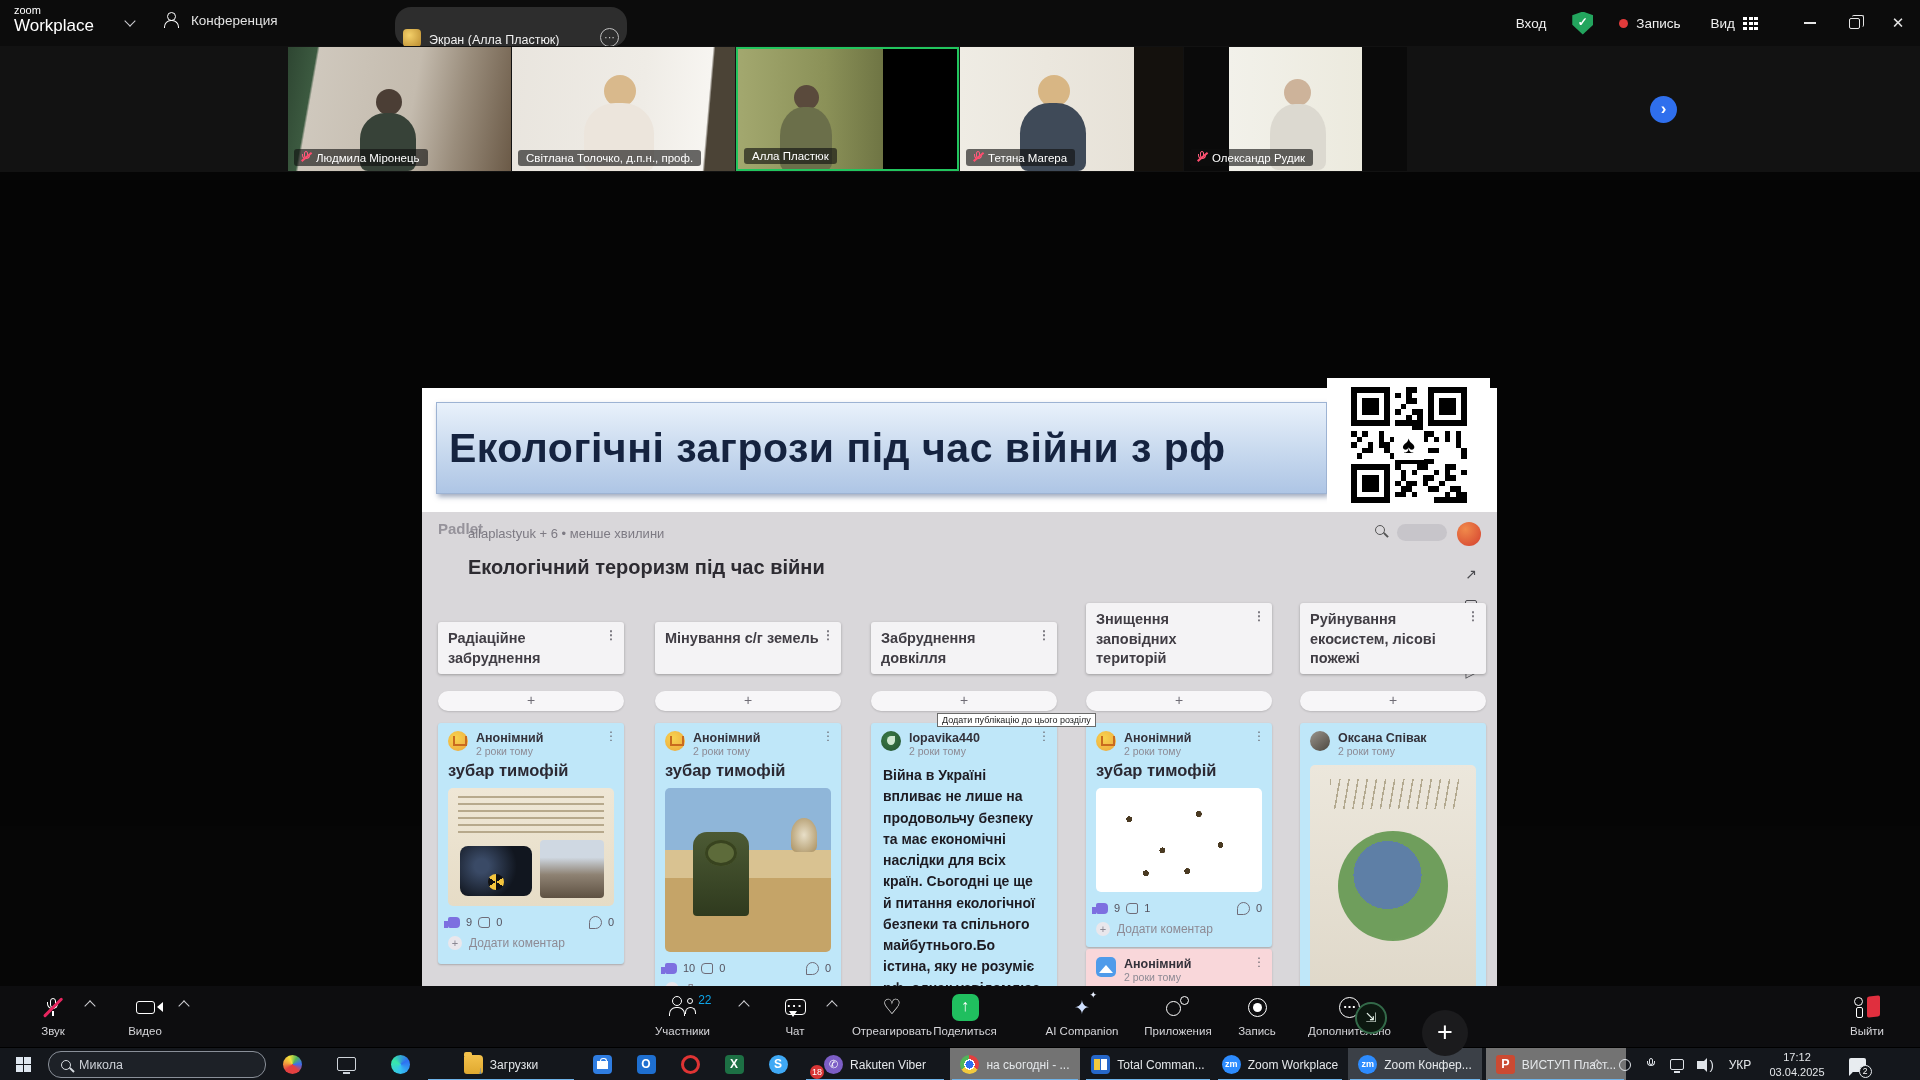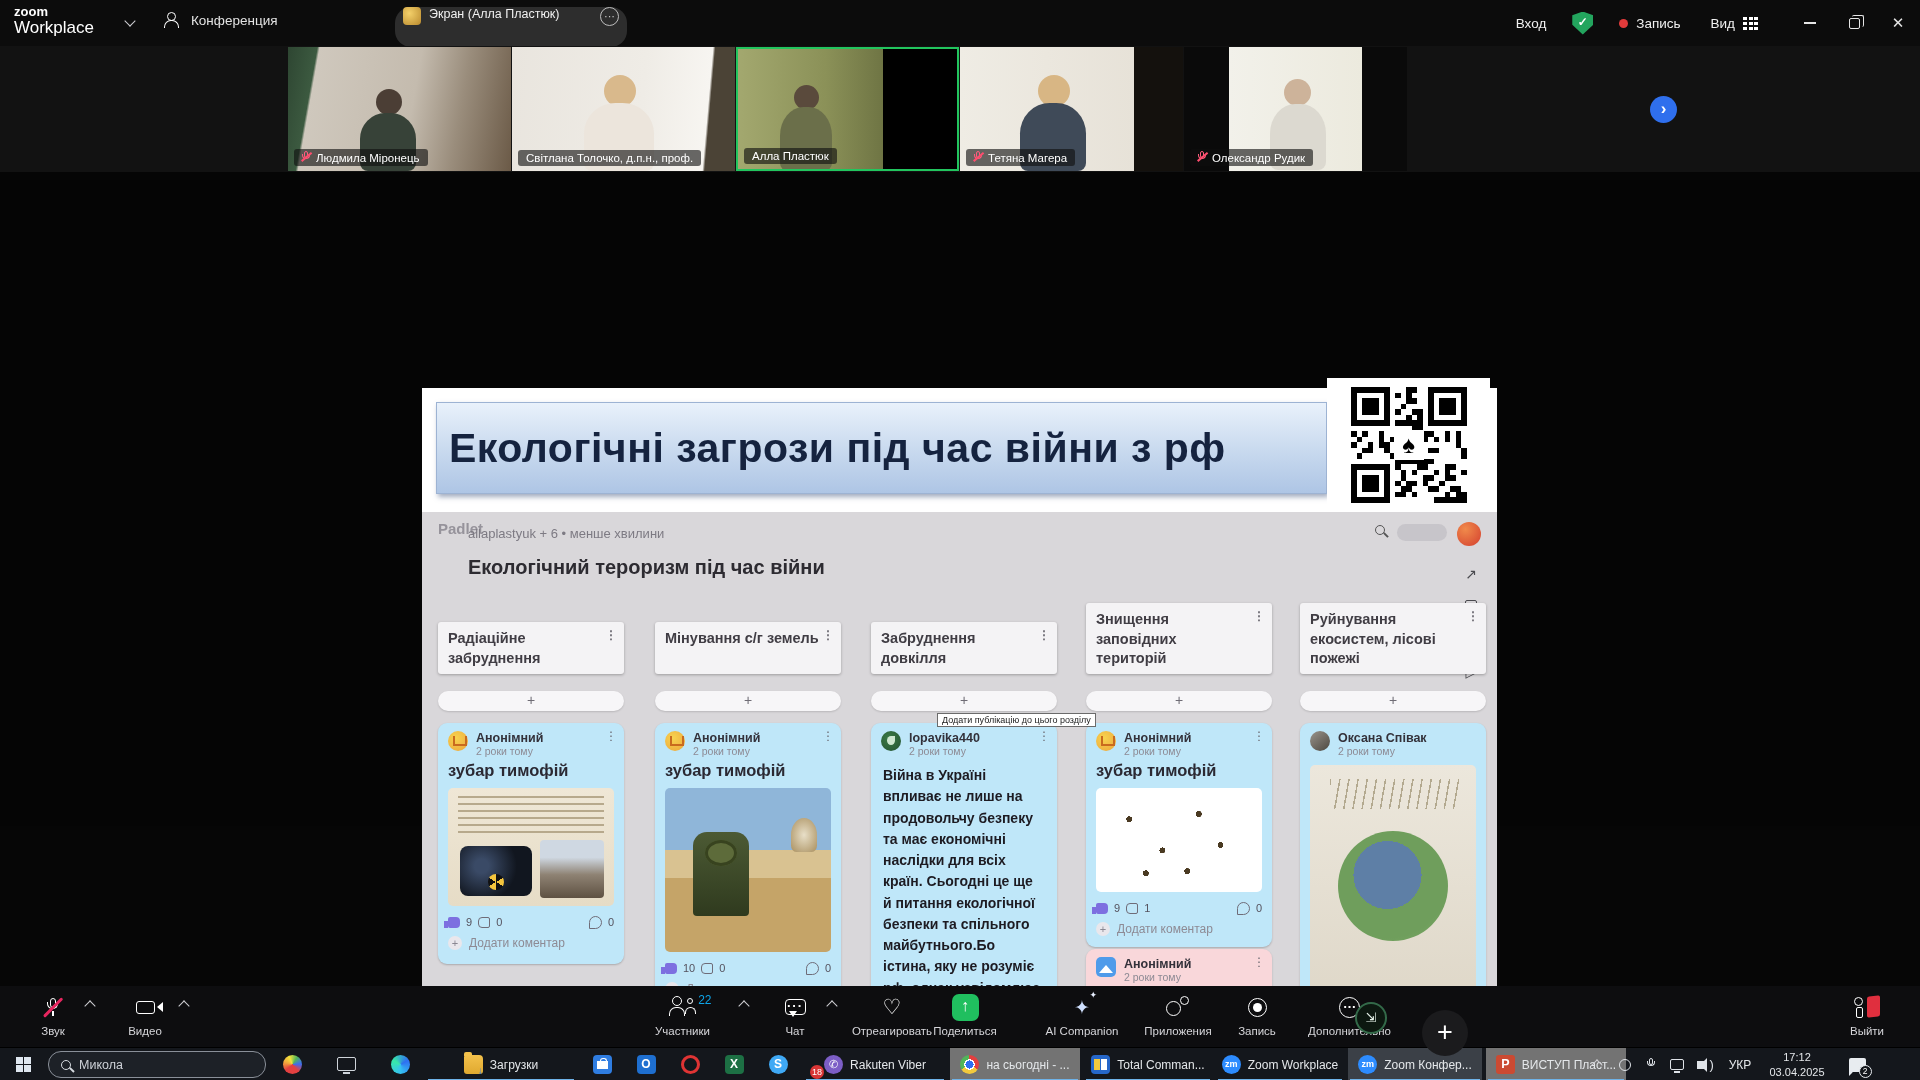--- a/index.html
+++ b/index.html
@@ -3,30 +3,30 @@
 <meta charset="utf-8">
 <style>
   *{margin:0;padding:0;box-sizing:border-box}
   html,body{background:#000}
   body{font-family:"Liberation Sans",sans-serif}
   .screen{position:relative;width:1920px;height:1080px;background:#060606;overflow:hidden}
 
   
   .titlebar{position:absolute;left:0;top:0;width:1920px;height:46px;background:#0c0c0c;color:#e8e8e8}
   .logo{position:absolute;left:14px;top:5px;line-height:1.05}
-  .logo .l1{font-size:13px;font-weight:bold;color:#fff}
+  .logo .l1{font-size:11px;font-weight:normal;color:#fff}
   .logo .l2{font-size:17px;color:#fff}
   .chev{display:inline-block;width:8px;height:8px;border-left:1.6px solid #cfcfd4;border-bottom:1.6px solid #cfcfd4;transform:rotate(-45deg)}
   .chev.up{transform:rotate(135deg)}
   .tb-chevdown{position:absolute;left:126px;top:17px}
   .meet-tab{position:absolute;left:162px;top:12px;display:flex;align-items:center;gap:9px;font-size:13.5px;color:#e3e3e3}
   .ppl-s{position:relative;width:20px;height:16px}
   .ppl-s:before{content:"";position:absolute;left:5px;top:0;width:7px;height:7px;border:1.5px solid #fff;border-radius:50%}
   .ppl-s:after{content:"";position:absolute;left:2px;top:8px;width:13px;height:7px;border:1.5px solid #fff;border-bottom:none;border-radius:7px 7px 0 0}
-  .share-pill{position:absolute;left:395px;top:7px;width:232px;height:40px;background:#2d2d2d;border-radius:16px;display:flex;align-items:flex-start;padding:0 8px;gap:8px}
+  .share-pill{position:absolute;left:395px;top:7px;width:232px;height:40px;background:#2d2d2d;border-radius:16px;display:flex;align-items:flex-end;padding:0 8px;gap:8px}
   .share-pill .thumb-ic{width:18px;height:18px;border-radius:4px;background:radial-gradient(circle at 35% 35%,#f4d06a,#b98a2e)}
   .share-pill .txt{font-size:12.5px;color:#f0f0f0;flex:1}
   .dots-circle{width:19px;height:19px;border:1.4px solid #bdbdbd;border-radius:50%;color:#cfcfcf;font-size:11px;line-height:16px;text-align:center}
   .tb-right{position:absolute;right:0;top:0;height:46px;display:flex;align-items:center;gap:0}
   .signin{font-size:13.5px;color:#f0f0f0;margin-right:26px}
   .shield{width:21px;height:23px;background:#23a55e;clip-path:polygon(50% 0,100% 16%,100% 58%,50% 100%,0 58%,0 16%);position:relative;margin-right:26px}
   .shield:after{content:"✓";position:absolute;left:0;right:0;top:3px;text-align:center;color:#fff;font-size:12px;font-weight:bold}
   .recdot{width:9px;height:9px;border-radius:50%;background:#e23b3b;margin-right:8px}
   .reclabel{font-size:13.5px;color:#f0f0f0;margin-right:30px}
   .viewlabel{font-size:13.5px;color:#f0f0f0;margin-right:8px}
@@ -78,21 +78,21 @@
   .sb-ic{position:absolute;left:1041px;width:16px;height:16px;color:#4a4a4f;font-size:14px;line-height:16px;text-align:center}
   .bell{position:absolute;left:1044px;width:11px;height:10px;background:#4a4a4f;border-radius:5px 5px 1px 1px}
   .bell:after{content:"";position:absolute;left:4px;bottom:-3px;width:3px;height:3px;border-radius:50%;background:#4a4a4f}
   .twosq{position:absolute;left:1043px;width:12px;height:12px;border:1.6px solid #4a4a4f;border-radius:2px}
   .twosq:before{content:"";position:absolute;left:3px;top:3px;width:12px;height:12px;border:1.6px solid #4a4a4f;border-radius:2px;background:#d9d7da}
   .gear{font-size:13px}
   .col-head{position:absolute;background:#f4f3f5;border-radius:3px;box-shadow:0 1px 3px rgba(0,0,0,.28);padding:7px 22px 7px 10px;font-size:14.5px;font-weight:bold;color:#403d44;line-height:1.35}
   .vdots{position:absolute;right:7px;top:7px;color:#6a6870;font-size:12px;letter-spacing:0;line-height:1}
   .plus-strip{position:absolute;height:20px;width:186px;background:#f7f6f8;border-radius:10px;text-align:center;color:#6f6c75;font-size:14px;line-height:18px;box-shadow:0 1px 2px rgba(0,0,0,.15)}
   .tooltip{position:absolute;left:515px;top:201px;background:#fff;border:1px solid #6b6b6b;font-size:9px;color:#222;padding:1px 4px;z-index:6;white-space:nowrap}
-  .card{position:absolute;width:186px;background:#bfe7f9;border-radius:9px;box-shadow:0 1px 2px rgba(0,0,0,.22);overflow:hidden}
+  .card{position:absolute;width:186px;background:#bfe7f9;border-radius:3px;box-shadow:0 1px 2px rgba(0,0,0,.22);overflow:hidden}
   .card.pink{background:#f9d7da}
   .c-head{position:relative;padding:8px 10px 0 10px;min-height:32px}
   .c-av{position:absolute;left:10px;top:8px;width:20px;height:20px;border-radius:50%}
   .av-scales{background:radial-gradient(circle at 40% 35%,#f7d34f,#eda53b);}
   .av-scales:after{content:"";position:absolute;left:5px;top:5px;width:10px;height:8px;border-bottom:2px solid #c96a1e;border-left:2px solid #c96a1e;border-right:2px solid #c96a1e}
   .av-green{background:radial-gradient(circle at 40% 35%,#3c7a46,#235231)}
   .av-green:after{content:"";position:absolute;left:6px;top:5px;width:8px;height:9px;background:#cfe6cf;border-radius:50% 0 50% 50%}
   .av-photo{background:linear-gradient(140deg,#9a948c,#4c473f)}
   .av-mountain{border-radius:5px;background:#4f9bea}
   .av-mountain:after{content:"";position:absolute;left:3px;bottom:4px;border-left:7px solid transparent;border-right:7px solid transparent;border-bottom:8px solid #fff}

